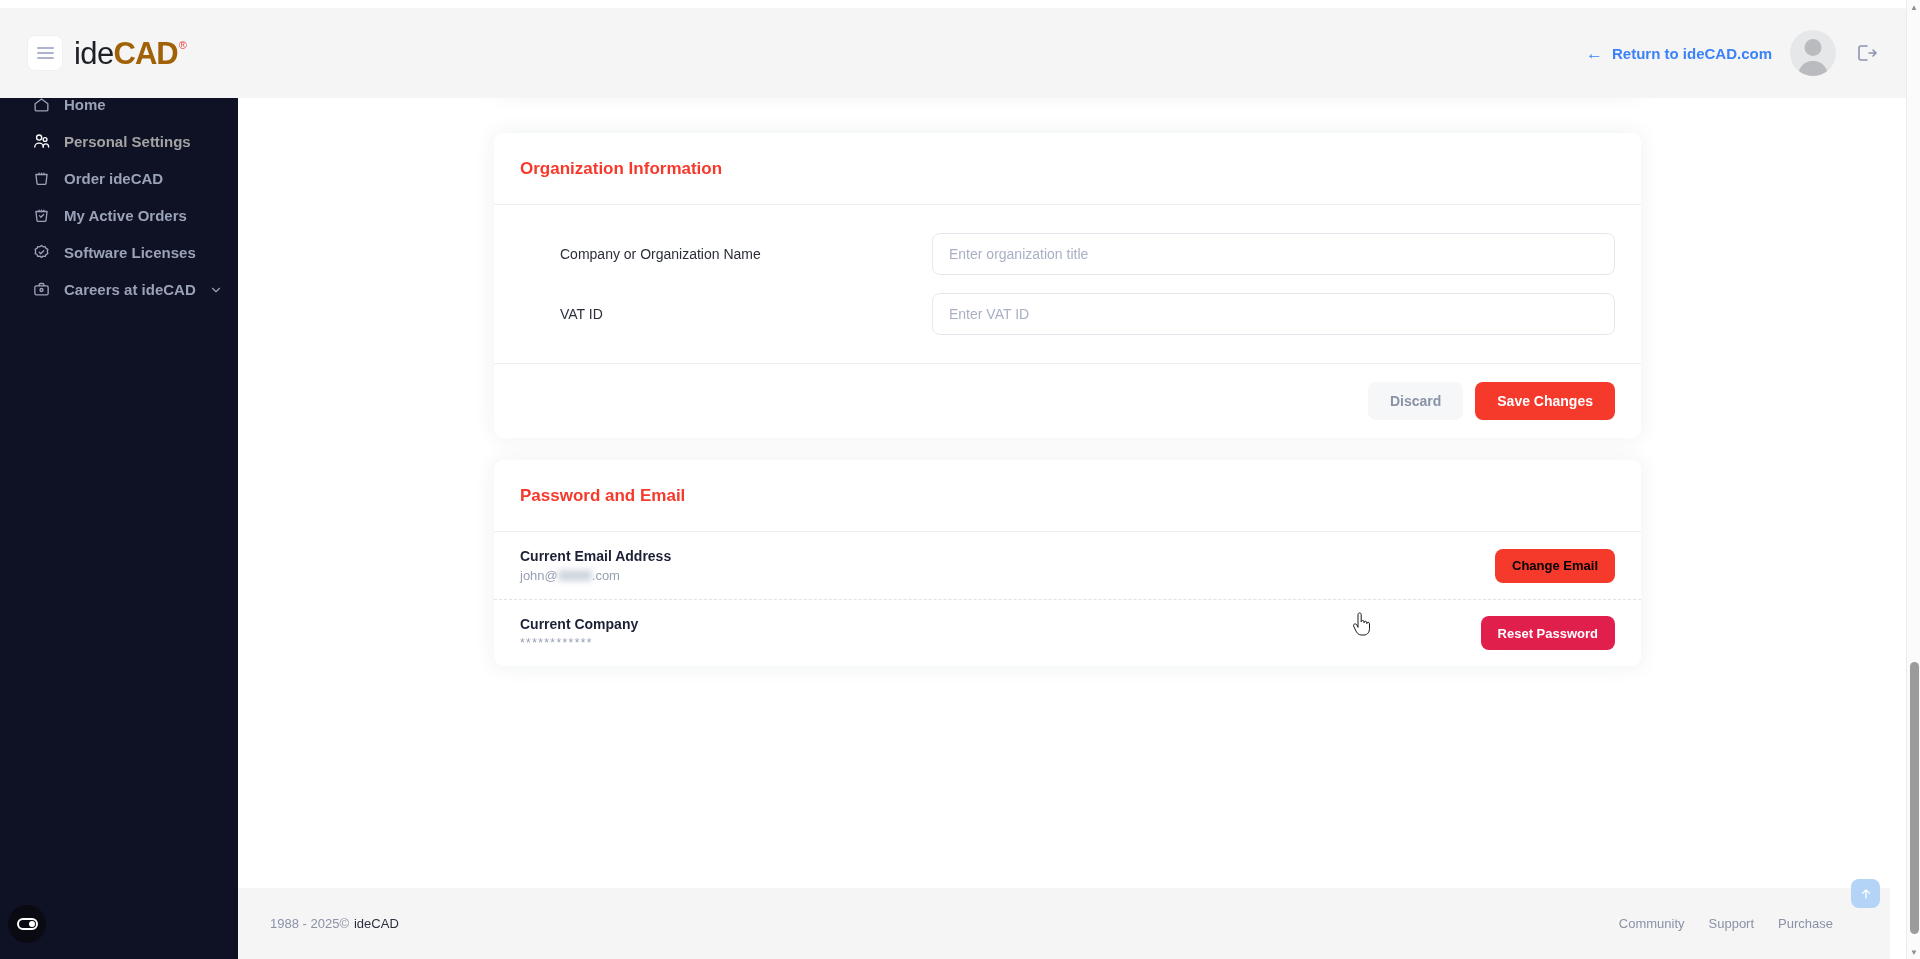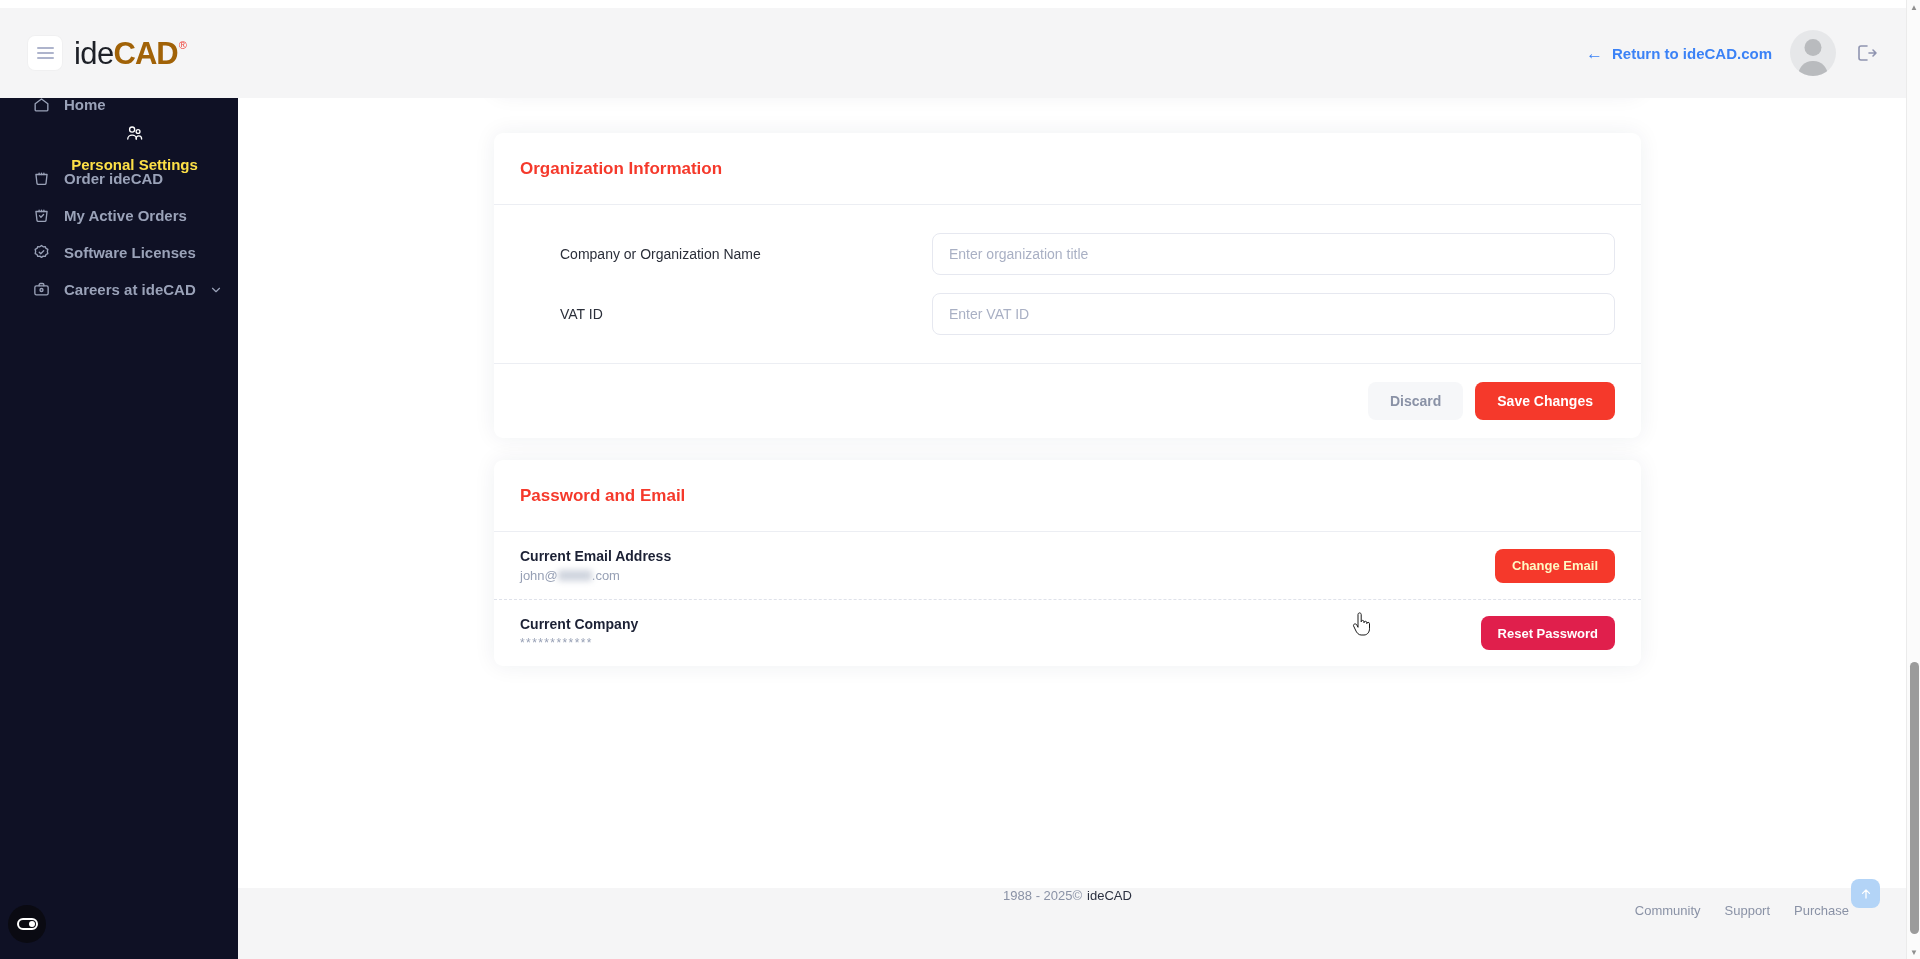--- a/index.html
+++ b/index.html
@@ -73,21 +73,21 @@
     padding-top: 16px;
     z-index: 20;
   }
   .nav-item {
     display: flex; align-items: center; gap: 13px;
     height: 37px; padding-left: 31px;
     color: #9aa2b8; font-size: 15px; font-weight: 700;
     cursor: pointer; position: relative;
     margin-bottom: 0;
   }
-  .nav-item.active { color: #fde047; flex-direction: column; }
+  .nav-item.active { color: #a3a3a3; }
   .nav-item .label { white-space: nowrap; }
   .nav-icon { width: 20px; height: 20px; display: flex; align-items: center; justify-content: center; flex: none; }
   .nav-chevron { margin-left: auto; margin-right: 22px; display: flex; align-items: center; }
 
   
   .main {
     position: absolute; left: 229px; top: 70px;
     width: 1677px; height: 889px;
     background: #ffffff;
   }
@@ -128,45 +128,44 @@
     padding: 18px 26px; display: flex; justify-content: flex-end; gap: 12px;
   }
   .btn {
     border: none; border-radius: 8px; cursor: pointer;
     font-family: "Liberation Sans", sans-serif;
     font-size: 14px; font-weight: 700;
     padding: 0 22px; height: 38px;
   }
   .btn-discard { background: #f6f7f9; color: #8a92a6; }
   .btn-save { background: #f5392b; color: #ffffff; }
-  .btn-change-email { background: #f5392b; color: #fef9c3; height: 34px; font-size: 13px; padding: 0 17px; }
+  .btn-change-email { background: #f5392b; color: #000000; height: 34px; font-size: 13px; padding: 0 17px; }
   .btn-reset-password { background: #e01f4c; color: #ffffff; height: 34px; font-size: 13px; padding: 0 17px; }
 
   .cred-row {
     display: flex; align-items: center; justify-content: space-between;
     padding: 16px 26px 16px 26px;
   }
   .cred-row.divided { border-top: 1px dashed #dfe2ea; }
   .cred-name { color: #1c2135; font-size: 14px; font-weight: 700; margin-bottom: 4px; }
   .cred-value { color: #97a0b5; font-size: 13px; }
   .cred-value.masked { letter-spacing: 1.4px; font-size: 12px; }
   .blur-chunk {
     display: inline-block; width: 34px; height: 11px;
     background: #cfd4de; filter: blur(3px); vertical-align: -1px;
     border-radius: 2px;
   }
 
   
   .footer {
-    position: absolute; left: 229px; bottom: 0;
+    position: absolute; left: 213px; bottom: 0;
     width: 1677px; height: 71px;
     background: #f5f5f6;
     display: flex; align-items: center;
     padding: 0 57px;
-    flex-direction: column;
   }
   .copyright { font-size: 13px; color: #8a92a6; }
   .copyright .brand-name { color: #2b3040; font-weight: 400; margin-left: 5px; }
   .footer-links { margin-left: auto; display: flex; gap: 24px; }
   .footer-links a { font-size: 13px; color: #8a92a6; text-decoration: none; cursor: pointer; }
 
   
   .scroll-top {
     position: absolute; right: 40px; bottom: 51px;
     width: 29px; height: 29px; border-radius: 8px;

